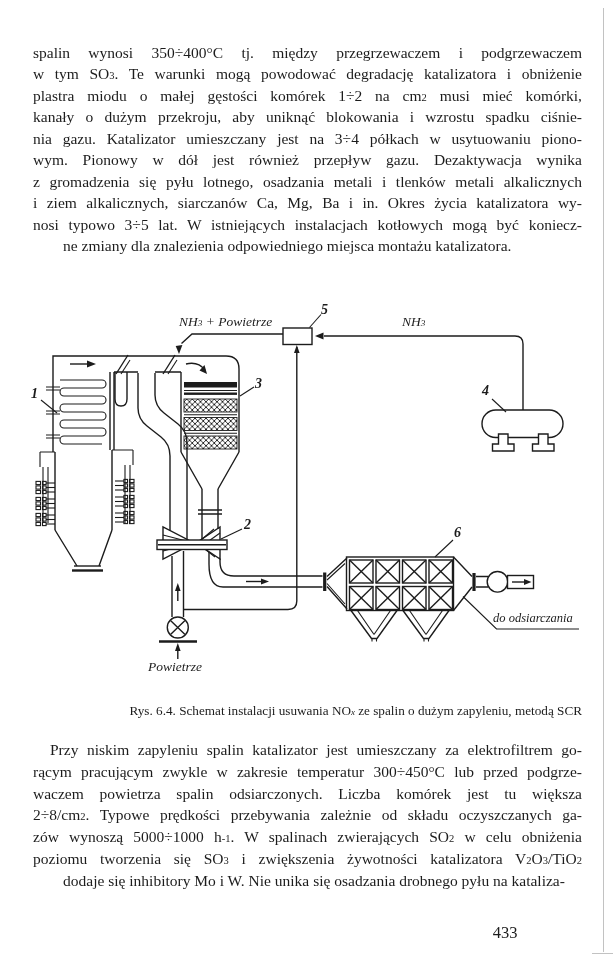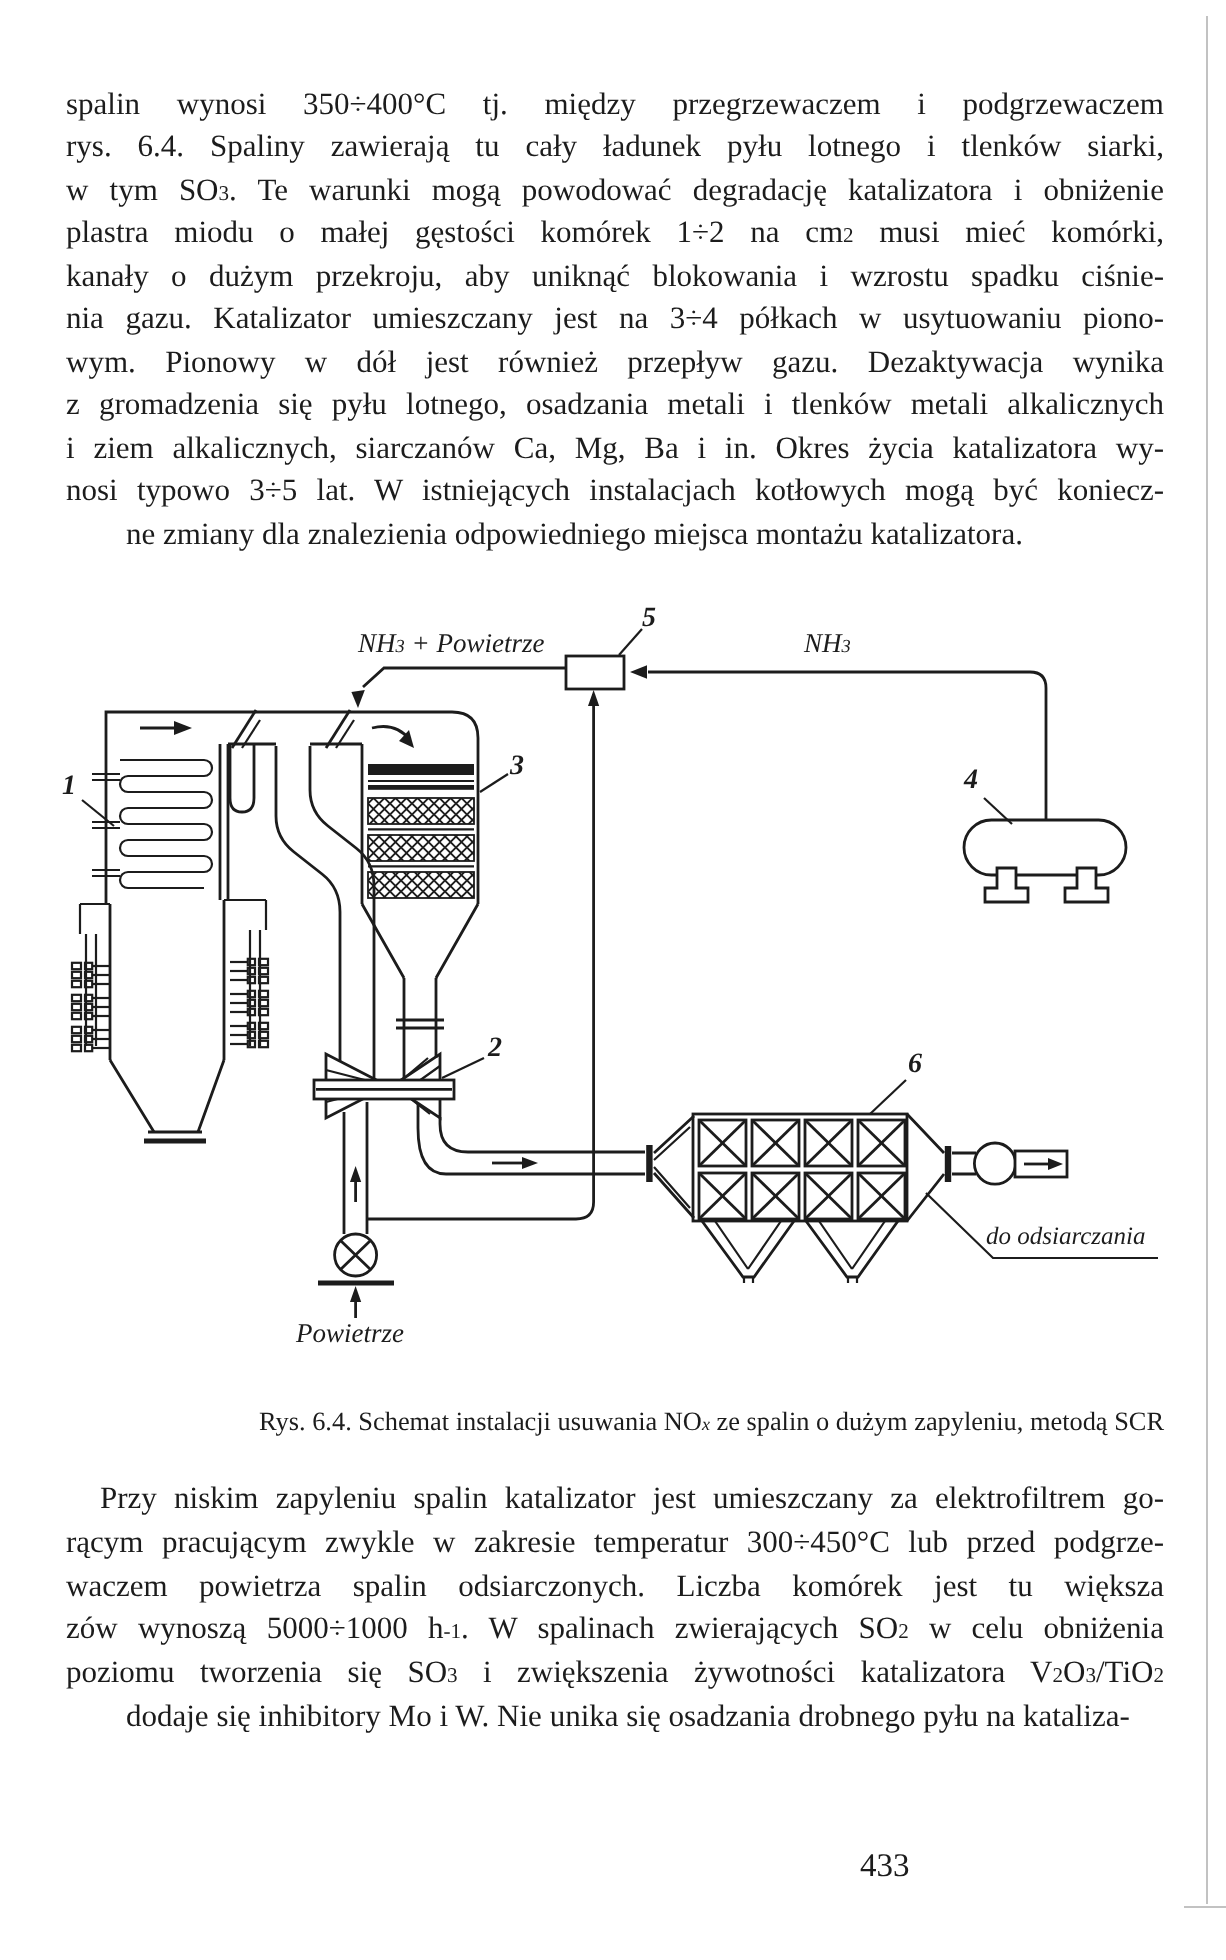--- a/index.html
+++ b/index.html
@@ -17,39 +17,38 @@
   sub,sup{font-size:68%;line-height:0;}
   sub{vertical-align:-20%;}
   sup{vertical-align:38%;}
   .b{font-weight:normal;}
   .i{font-style:italic;}
   .caption{position:absolute;left:33px;top:703px;width:549px;font-size:13.2px;text-align:right;}
   .figure{position:absolute;left:30px;top:300px;width:560px;height:390px;}
   .figure svg{position:absolute;left:0;top:0;}
   .flabel{position:absolute;font-style:italic;font-size:13.5px;white-space:nowrap;}
   .fnum{position:absolute;font-style:italic;font-size:14px;font-weight:bold;}
-  .pagenum{position:absolute;left:430px;top:923px;width:150px;text-align:left;font-size:16.5px;}
+  .pagenum{position:absolute;left:430px;top:923px;width:150px;text-align:center;font-size:16.5px;}
   .edge-r{position:absolute;left:603px;top:8px;width:1px;height:944px;background:#c2c2c2;}
   .edge-b{position:absolute;left:592px;top:953px;width:21px;height:1px;background:#c2c2c2;}
   svg .ln{fill:none;stroke:#1c1c1c;stroke-width:1.4;}
   svg .thin{stroke-width:1.1;}
   svg .thick{stroke-width:2.4;}
   svg .flg{stroke-width:3.2;}
   svg .wht{fill:#ffffff;}
   svg .ah{fill:#1c1c1c;stroke:none;}
   svg .dark{fill:#1c1c1c;stroke:none;}
 </style>
 </head>
 <body>
 
 <div class="page">
 
   <div class="para p1" style="top:42px">
       <div class="tline"><span>spalin wynosi 350÷400°C tj. między przegrzewaczem i podgrzewaczem</span></div>
-      <div class="tline"><span>rys. 6.4. Spaliny zawierają tu cały ładunek pyłu lotnego i tlenków siarki,</span></div>
       <div class="tline"><span>w tym </span><span class="b">SO</span><sub class="b">3</sub><span>. Te warunki mogą powodować degradację katalizatora i obniżenie</span></div>
       <div class="tline"><span>plastra miodu o małej gęstości komórek 1÷2 na cm</span><sup>2</sup><span> musi mieć komórki,</span></div>
       <div class="tline"><span>kanały o dużym przekroju, aby uniknąć blokowania i wzrostu spadku ciśnie-</span></div>
       <div class="tline"><span>nia gazu. Katalizator umieszczany jest na 3÷4 półkach w usytuowaniu piono-</span></div>
       <div class="tline"><span>wym. Pionowy w dół jest również przepływ gazu. Dezaktywacja wynika</span></div>
       <div class="tline"><span>z gromadzenia się pyłu lotnego, osadzania metali i tlenków metali alkalicznych</span></div>
       <div class="tline"><span>i ziem alkalicznych, siarczanów Ca, Mg, Ba i in. Okres życia katalizatora wy-</span></div>
       <div class="tline"><span>nosi typowo 3÷5 lat. W istniejących instalacjach kotłowych mogą być koniecz-</span></div>
       <div class="tline"><span>ne zmiany dla znalezienia odpowiedniego miejsca montażu katalizatora.</span></div>
     </div>
@@ -229,20 +228,21 @@
     <div class="flabel" style="left:118px;top:359px"><span>Powietrze</span></div>
     <div class="flabel" style="left:463px;top:311px;font-size:12.5px"><span>do odsiarczania</span></div>
   </div>
 
   <div class="caption"><span>Rys. 6.4. Schemat instalacji usuwania NO</span><sub class="i">x</sub><span> ze spalin o dużym zapyleniu, metodą SCR</span></div>
 
   <div class="para p2 indent-first" style="top:739px">
       <div class="tline"><span>Przy niskim zapyleniu spalin katalizator jest umieszczany za elektrofiltrem go-</span></div>
       <div class="tline"><span>rącym pracującym zwykle w zakresie temperatur 300÷450°C lub przed podgrze-</span></div>
       <div class="tline"><span>waczem powietrza spalin odsiarczonych. Liczba komórek jest tu większa</span></div>
+      <div class="tline"><span>2÷8/cm</span><sup>2</sup><span>. Typowe prędkości przebywania zależnie od składu oczyszczanych ga-</span></div>
       <div class="tline"><span>zów wynoszą 5000÷1000 h</span><sup>-1</sup><span>. W spalinach zwierających </span><span class="b">SO</span><sub class="b">2</sub><span> w celu obniżenia</span></div>
       <div class="tline"><span>poziomu tworzenia się </span><span class="b">SO</span><sub class="b">3</sub><span> i zwiększenia żywotności katalizatora </span><span class="b">V</span><sub class="b">2</sub><span class="b">O</span><sub class="b">3</sub><span class="b">/TiO</span><sub class="b">2</sub></div>
       <div class="tline"><span>dodaje się inhibitory Mo i W. Nie unika się osadzania drobnego pyłu na kataliza-</span></div>
     </div>
 
   <div class="pagenum">433</div>
 
   <div class="edge-r"></div>
   <div class="edge-b"></div>
 </div>

